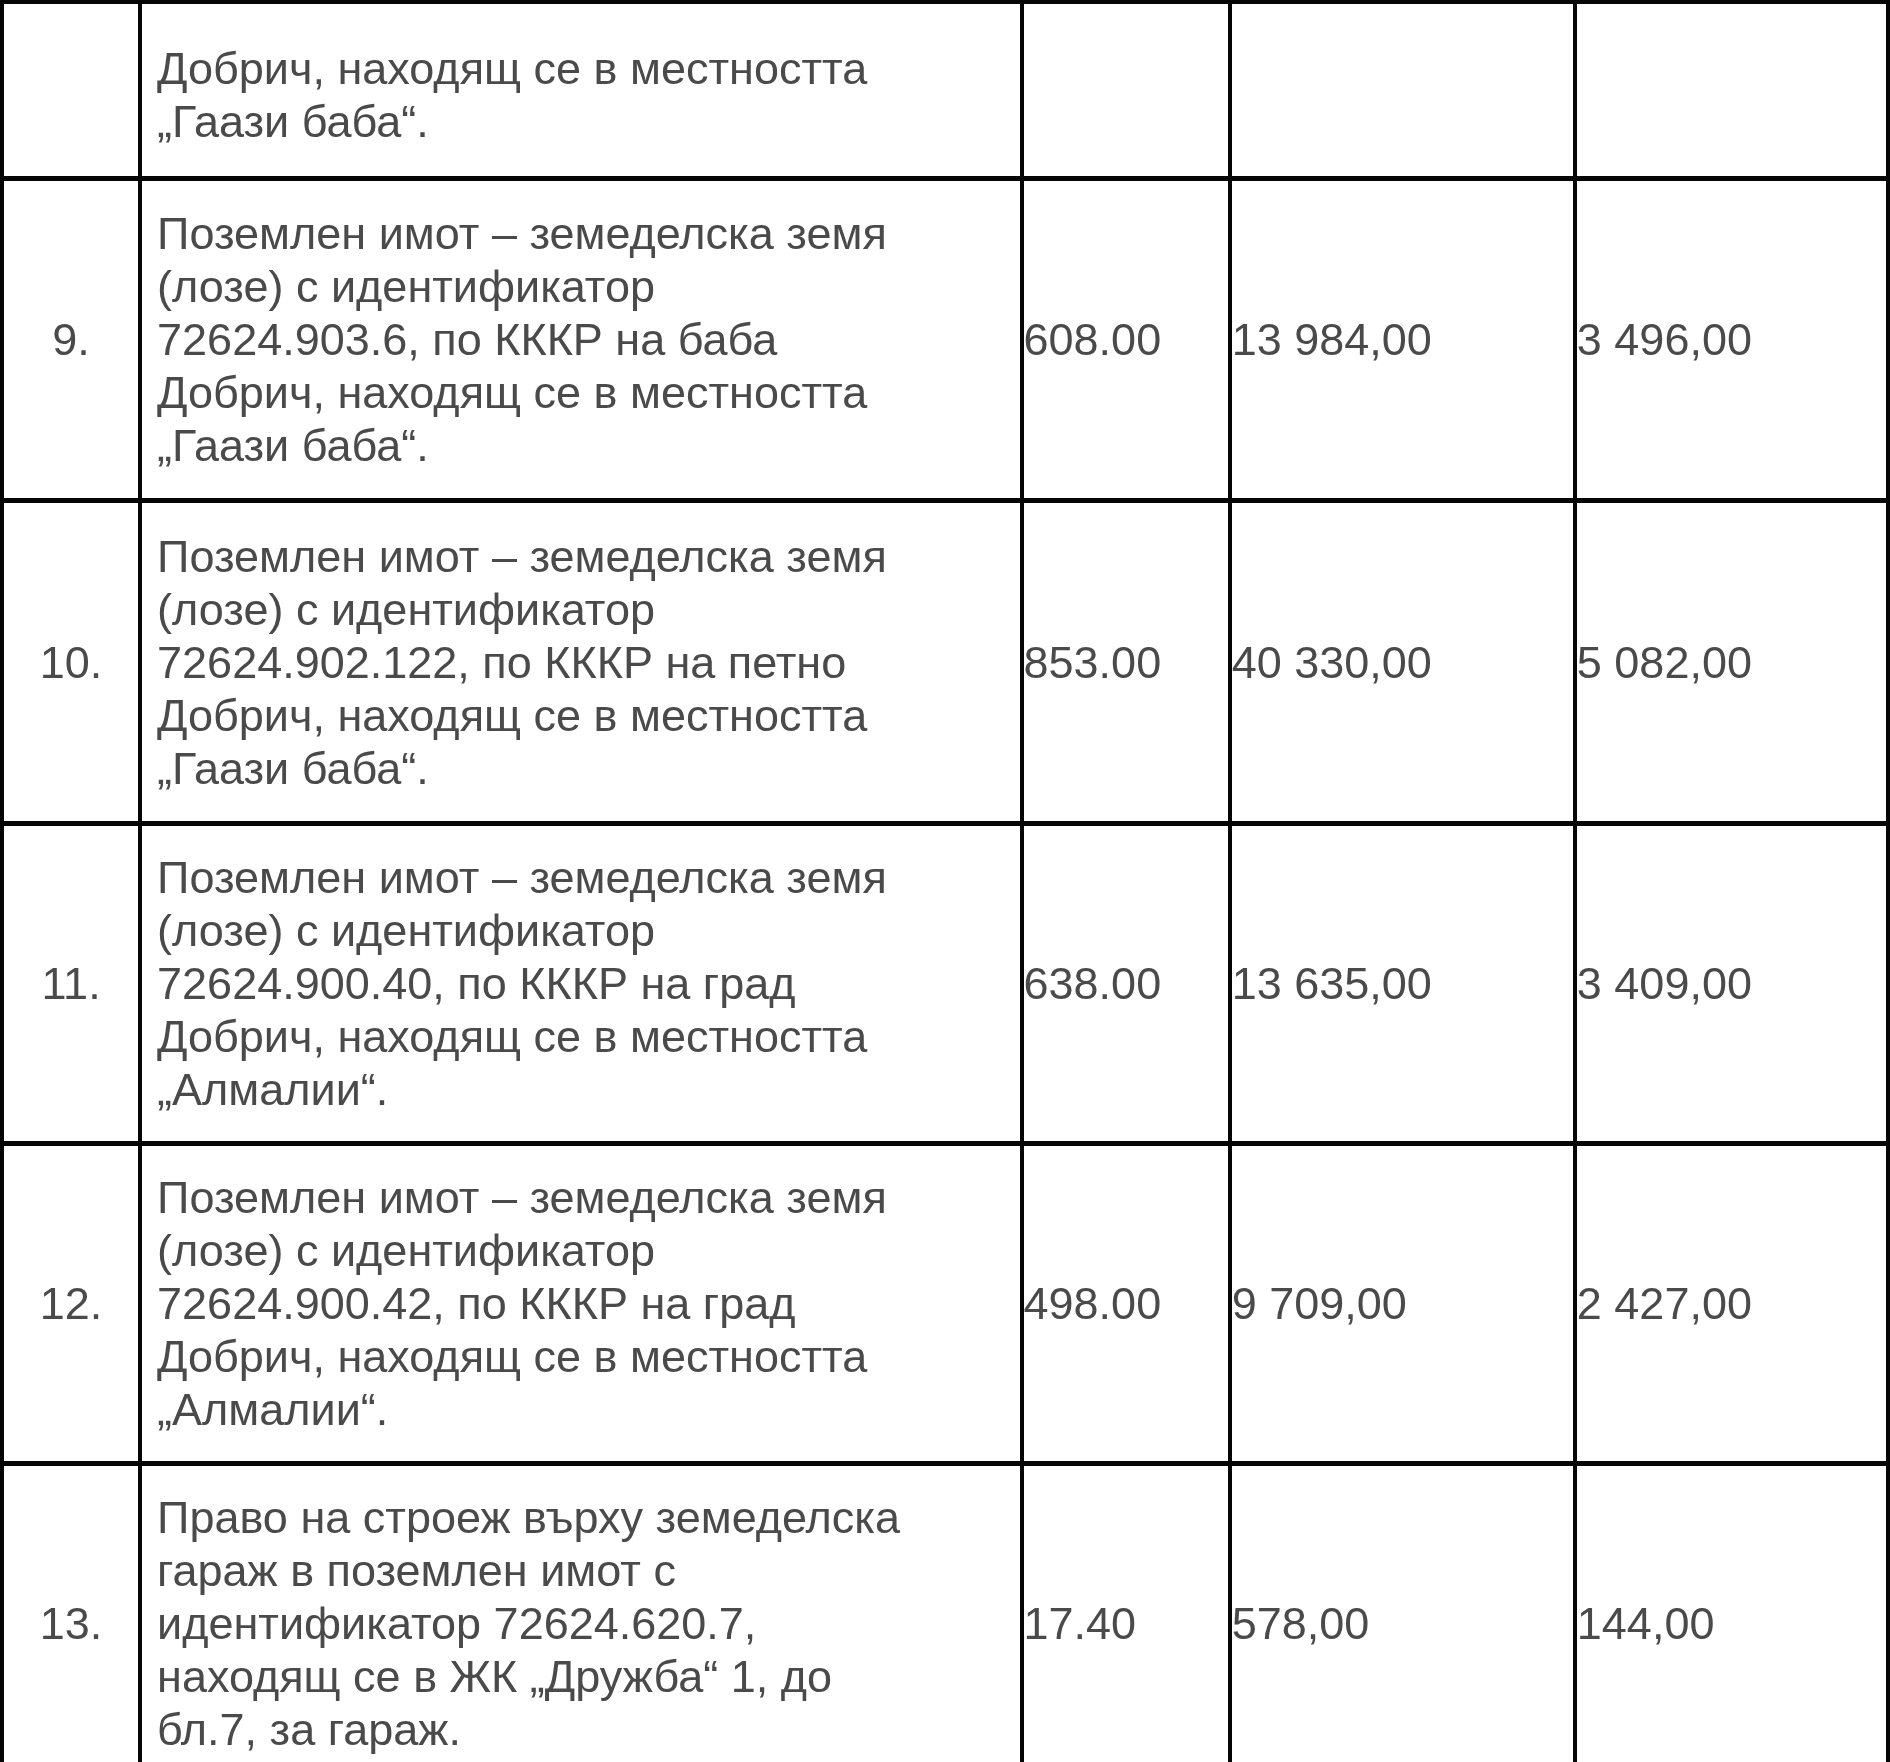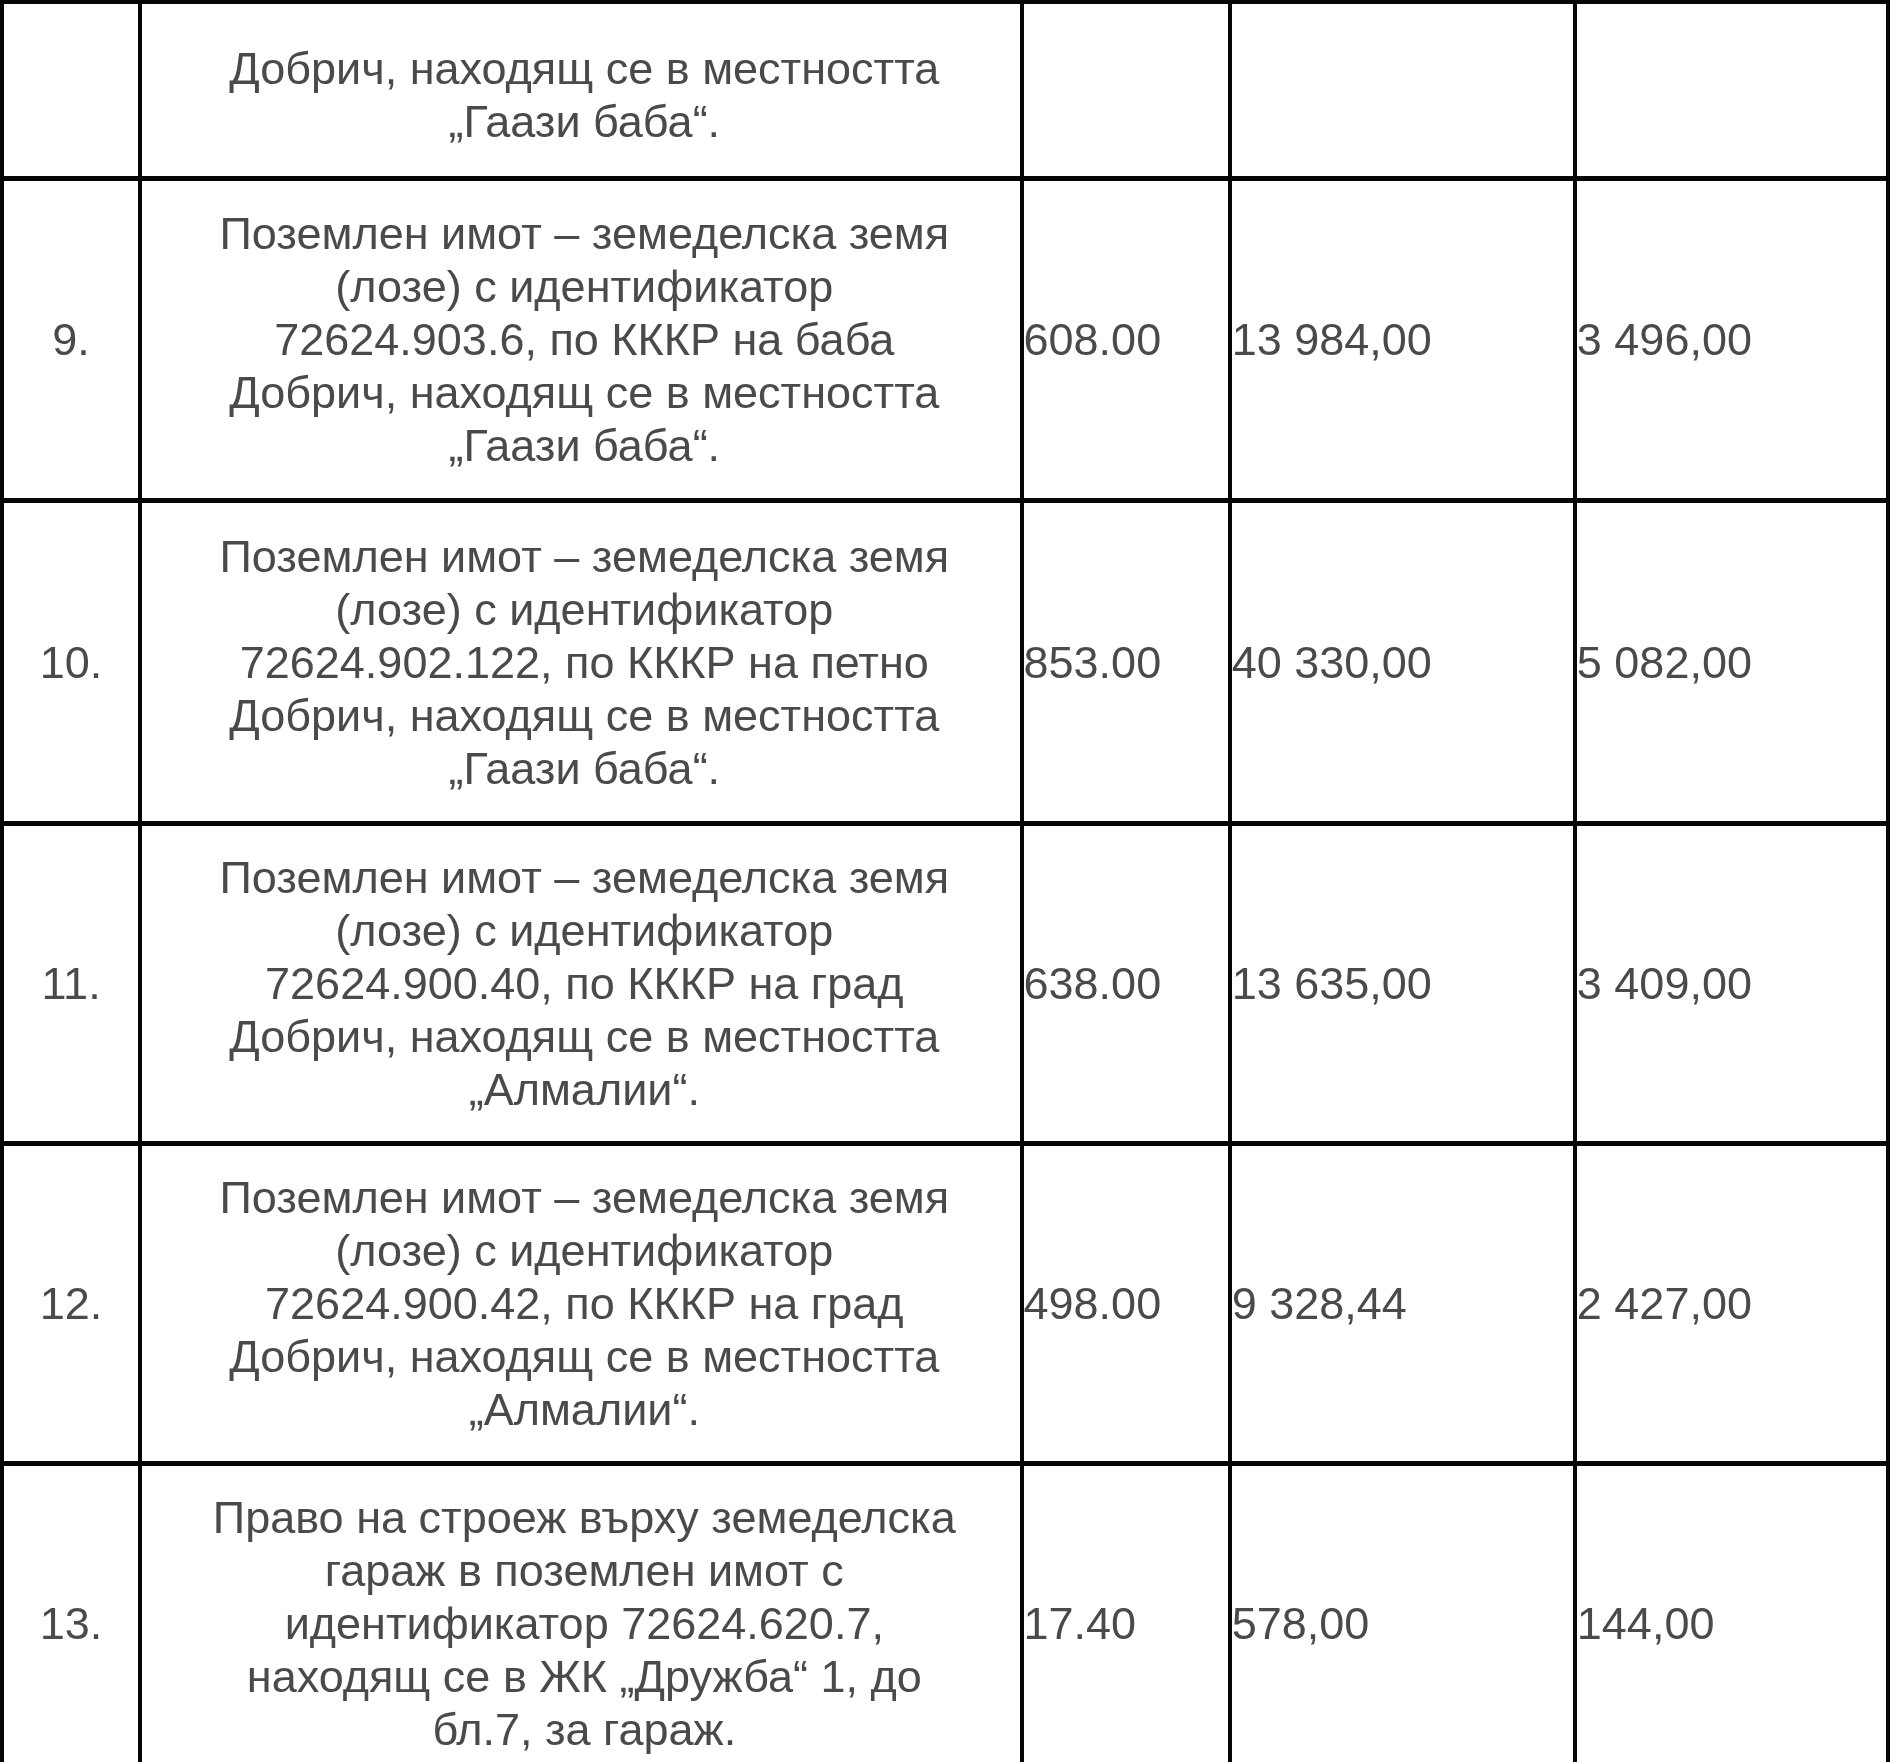--- a/index.html
+++ b/index.html
@@ -35,21 +35,21 @@
   tr.row-last td { border-bottom-width: 9px; }
 
   td.cell-num {
     text-align: center;
     vertical-align: middle;
     padding: 0;
   }
   td.cell-desc {
     vertical-align: middle;
     padding: 0 8px 0 15px;
-    text-align: center;
+    text-align: left;
   }
   td.cell-desc.partial {
     vertical-align: bottom;
     padding-bottom: 28px;
   }
   td.cell-val {
     vertical-align: middle;
     padding: 0;
     white-space: nowrap;
   }
@@ -133,21 +133,21 @@
     <tr class="h-r12">
       <td class="cell-num">12.</td>
       <td class="cell-desc">
         <div class="desc-line">Поземлен имот – земеделска земя</div>
         <div class="desc-line">(лозе) с идентификатор</div>
         <div class="desc-line">72624.900.42, по КККР на град</div>
         <div class="desc-line">Добрич, находящ се в местността</div>
         <div class="desc-line">„Алмалии“.</div>
       </td>
       <td class="cell-val">498.00</td>
-      <td class="cell-val">9 328,44</td>
+      <td class="cell-val">9 709,00</td>
       <td class="cell-val">2 427,00</td>
     </tr>
 
     <tr class="row-last h-r13">
       <td class="cell-num">13.</td>
       <td class="cell-desc">
         <div class="desc-line">Право на строеж върху земеделска</div>
         <div class="desc-line">гараж в поземлен имот с</div>
         <div class="desc-line">идентификатор 72624.620.7,</div>
         <div class="desc-line">находящ се в ЖК „Дружба“ 1, до</div>

